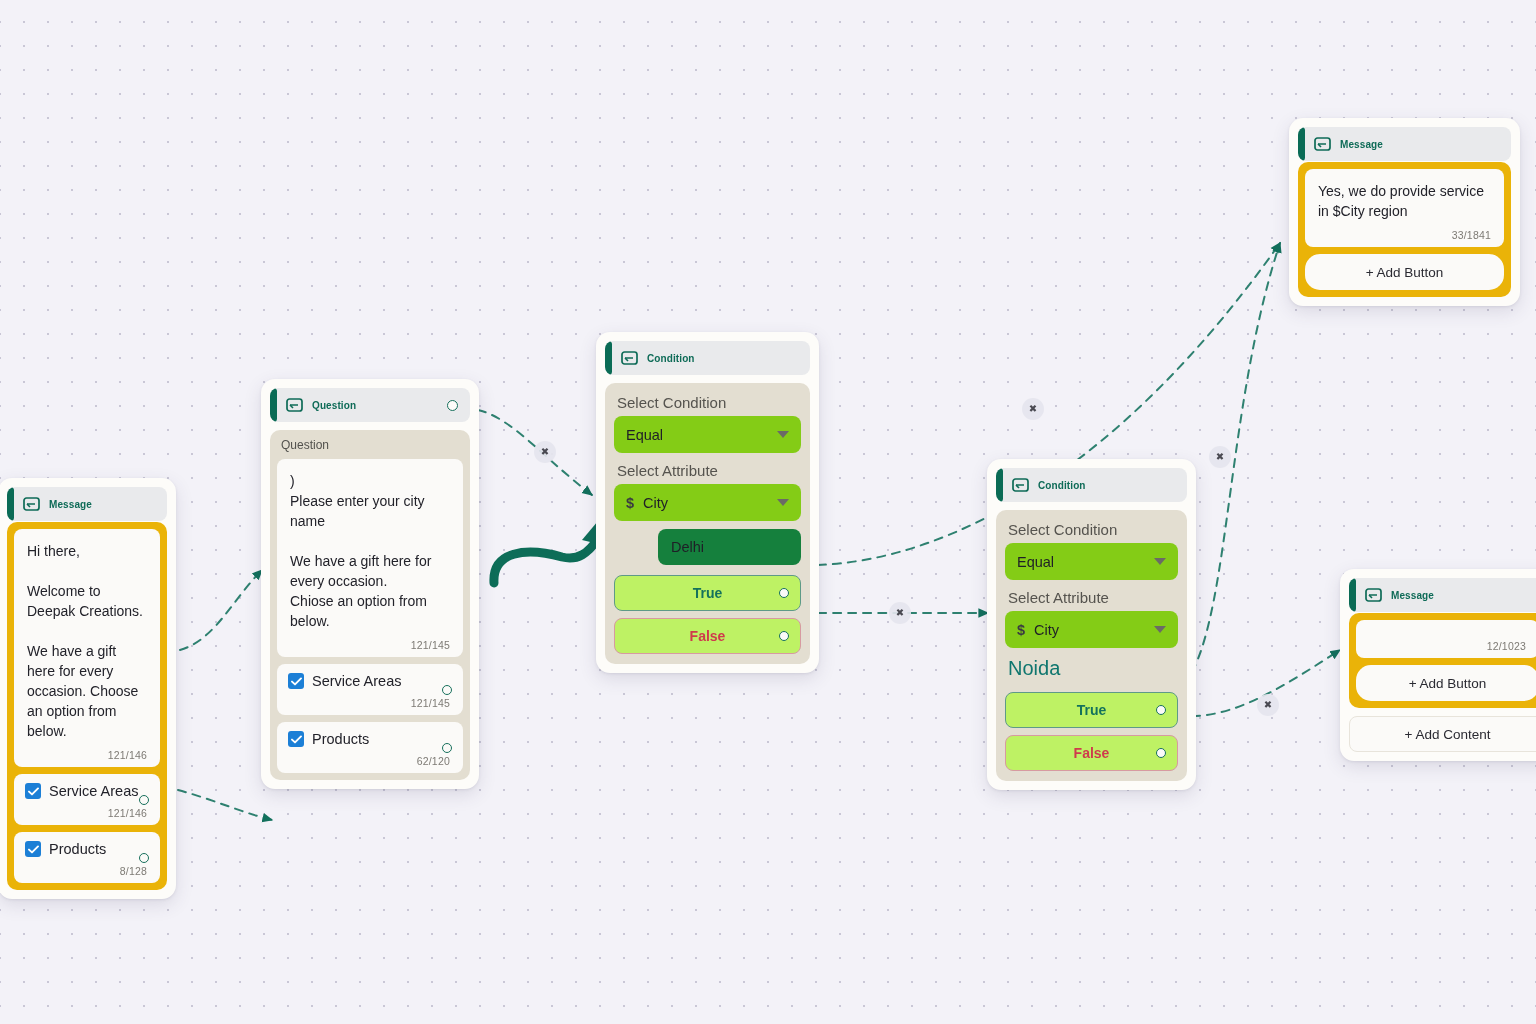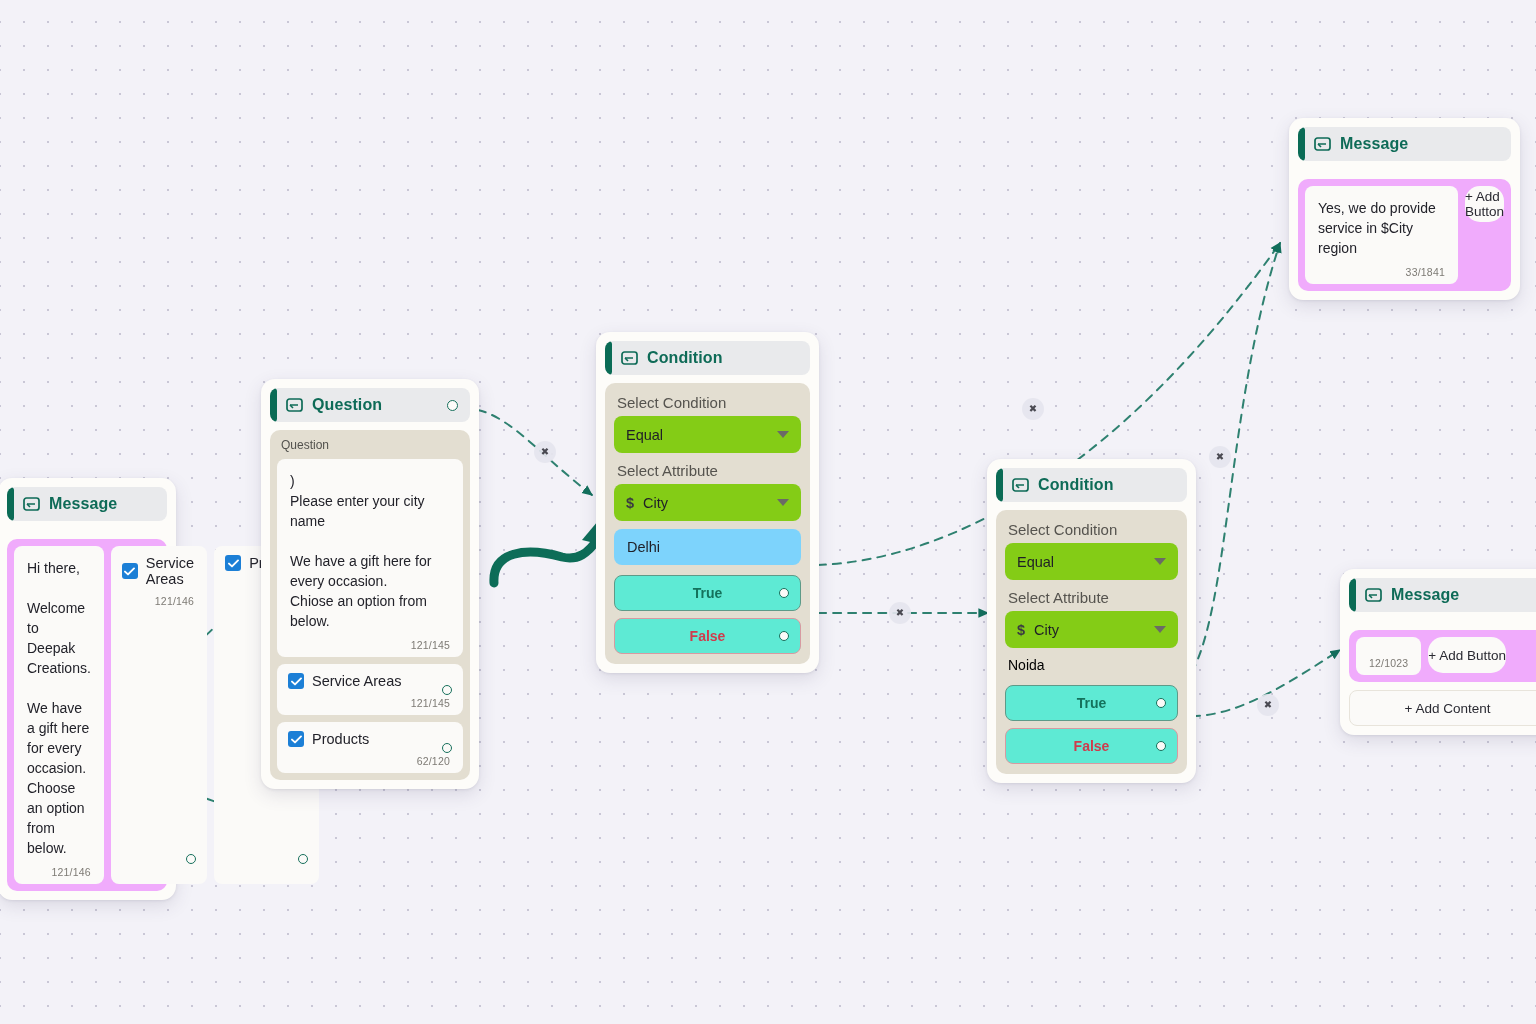--- a/index.html
+++ b/index.html
@@ -57,41 +57,42 @@
   }
   .node-header .accent {
     position: absolute;
     left: 0; top: 0; bottom: 0;
     width: 7px;
     background: #0a6b55;
     border-radius: 4px;
   }
   .node-header .hdr-icon { display: flex; align-items: center; }
   .node-header .hdr-title {
-    font-size: 16px;
+    font-size: 10px;
     font-weight: 700;
     color: #0e6b57;
     letter-spacing: .1px;
     text-align: right;
   }
   .node-header .hdr-port {
     margin-left: auto;
     width: 11px; height: 11px;
     border: 1.6px solid #17705c;
     border-radius: 50%;
     background: #fdfcf9;
   }
 
   
   .msg-body {
-    margin-top: 18px;
-    background: #f0abfc;
+    margin-top: 1px;
+    background: #eab308;
     border-radius: 10px;
     padding: 7px;
     display: flex;
+    flex-direction: column;
     gap: 7px;
   }
 
   .text-card {
     background: #fbfaf8;
     border-radius: 8px;
     padding: 12px 13px 6px 13px;
     position: relative;
   }
   .text-card p {
@@ -207,40 +208,41 @@
   }
   .caret {
     margin-left: auto;
     width: 0; height: 0;
     border-left: 6px solid transparent;
     border-right: 6px solid transparent;
     border-top: 7px solid #6b6a66;
   }
   .value-field {
     margin-top: 8px;
-    background: #7dd3fc;
+    background: #15803d;
     border-radius: 8px;
     height: 36px;
     display: flex;
     align-items: center;
     padding: 4px 13px;
     font-size: 14.5px;
     color: #1f1f27;
+    margin-left: 44px;
   }
   .value-plain {
     margin-top: 9px;
     padding: 0 3px 2px 3px;
-    font-size: 14px;
-    color: #000000;
+    font-size: 20px;
+    color: #0f766e;
   }
   .branch-btn {
     margin-top: 10px;
     height: 36px;
     border-radius: 8px;
-    background: #5eead4;
+    background: #bef264;
     display: flex;
     align-items: center;
     justify-content: center;
     position: relative;
     font-size: 14px;
     font-weight: 600;
     cursor: pointer;
   }
   .branch-btn.true  { border: 1.4px solid #5e9a88; color: #14725c; }
   .branch-btn.false { border: 1.4px solid #d79aa1; color: #cf3b4c; }

